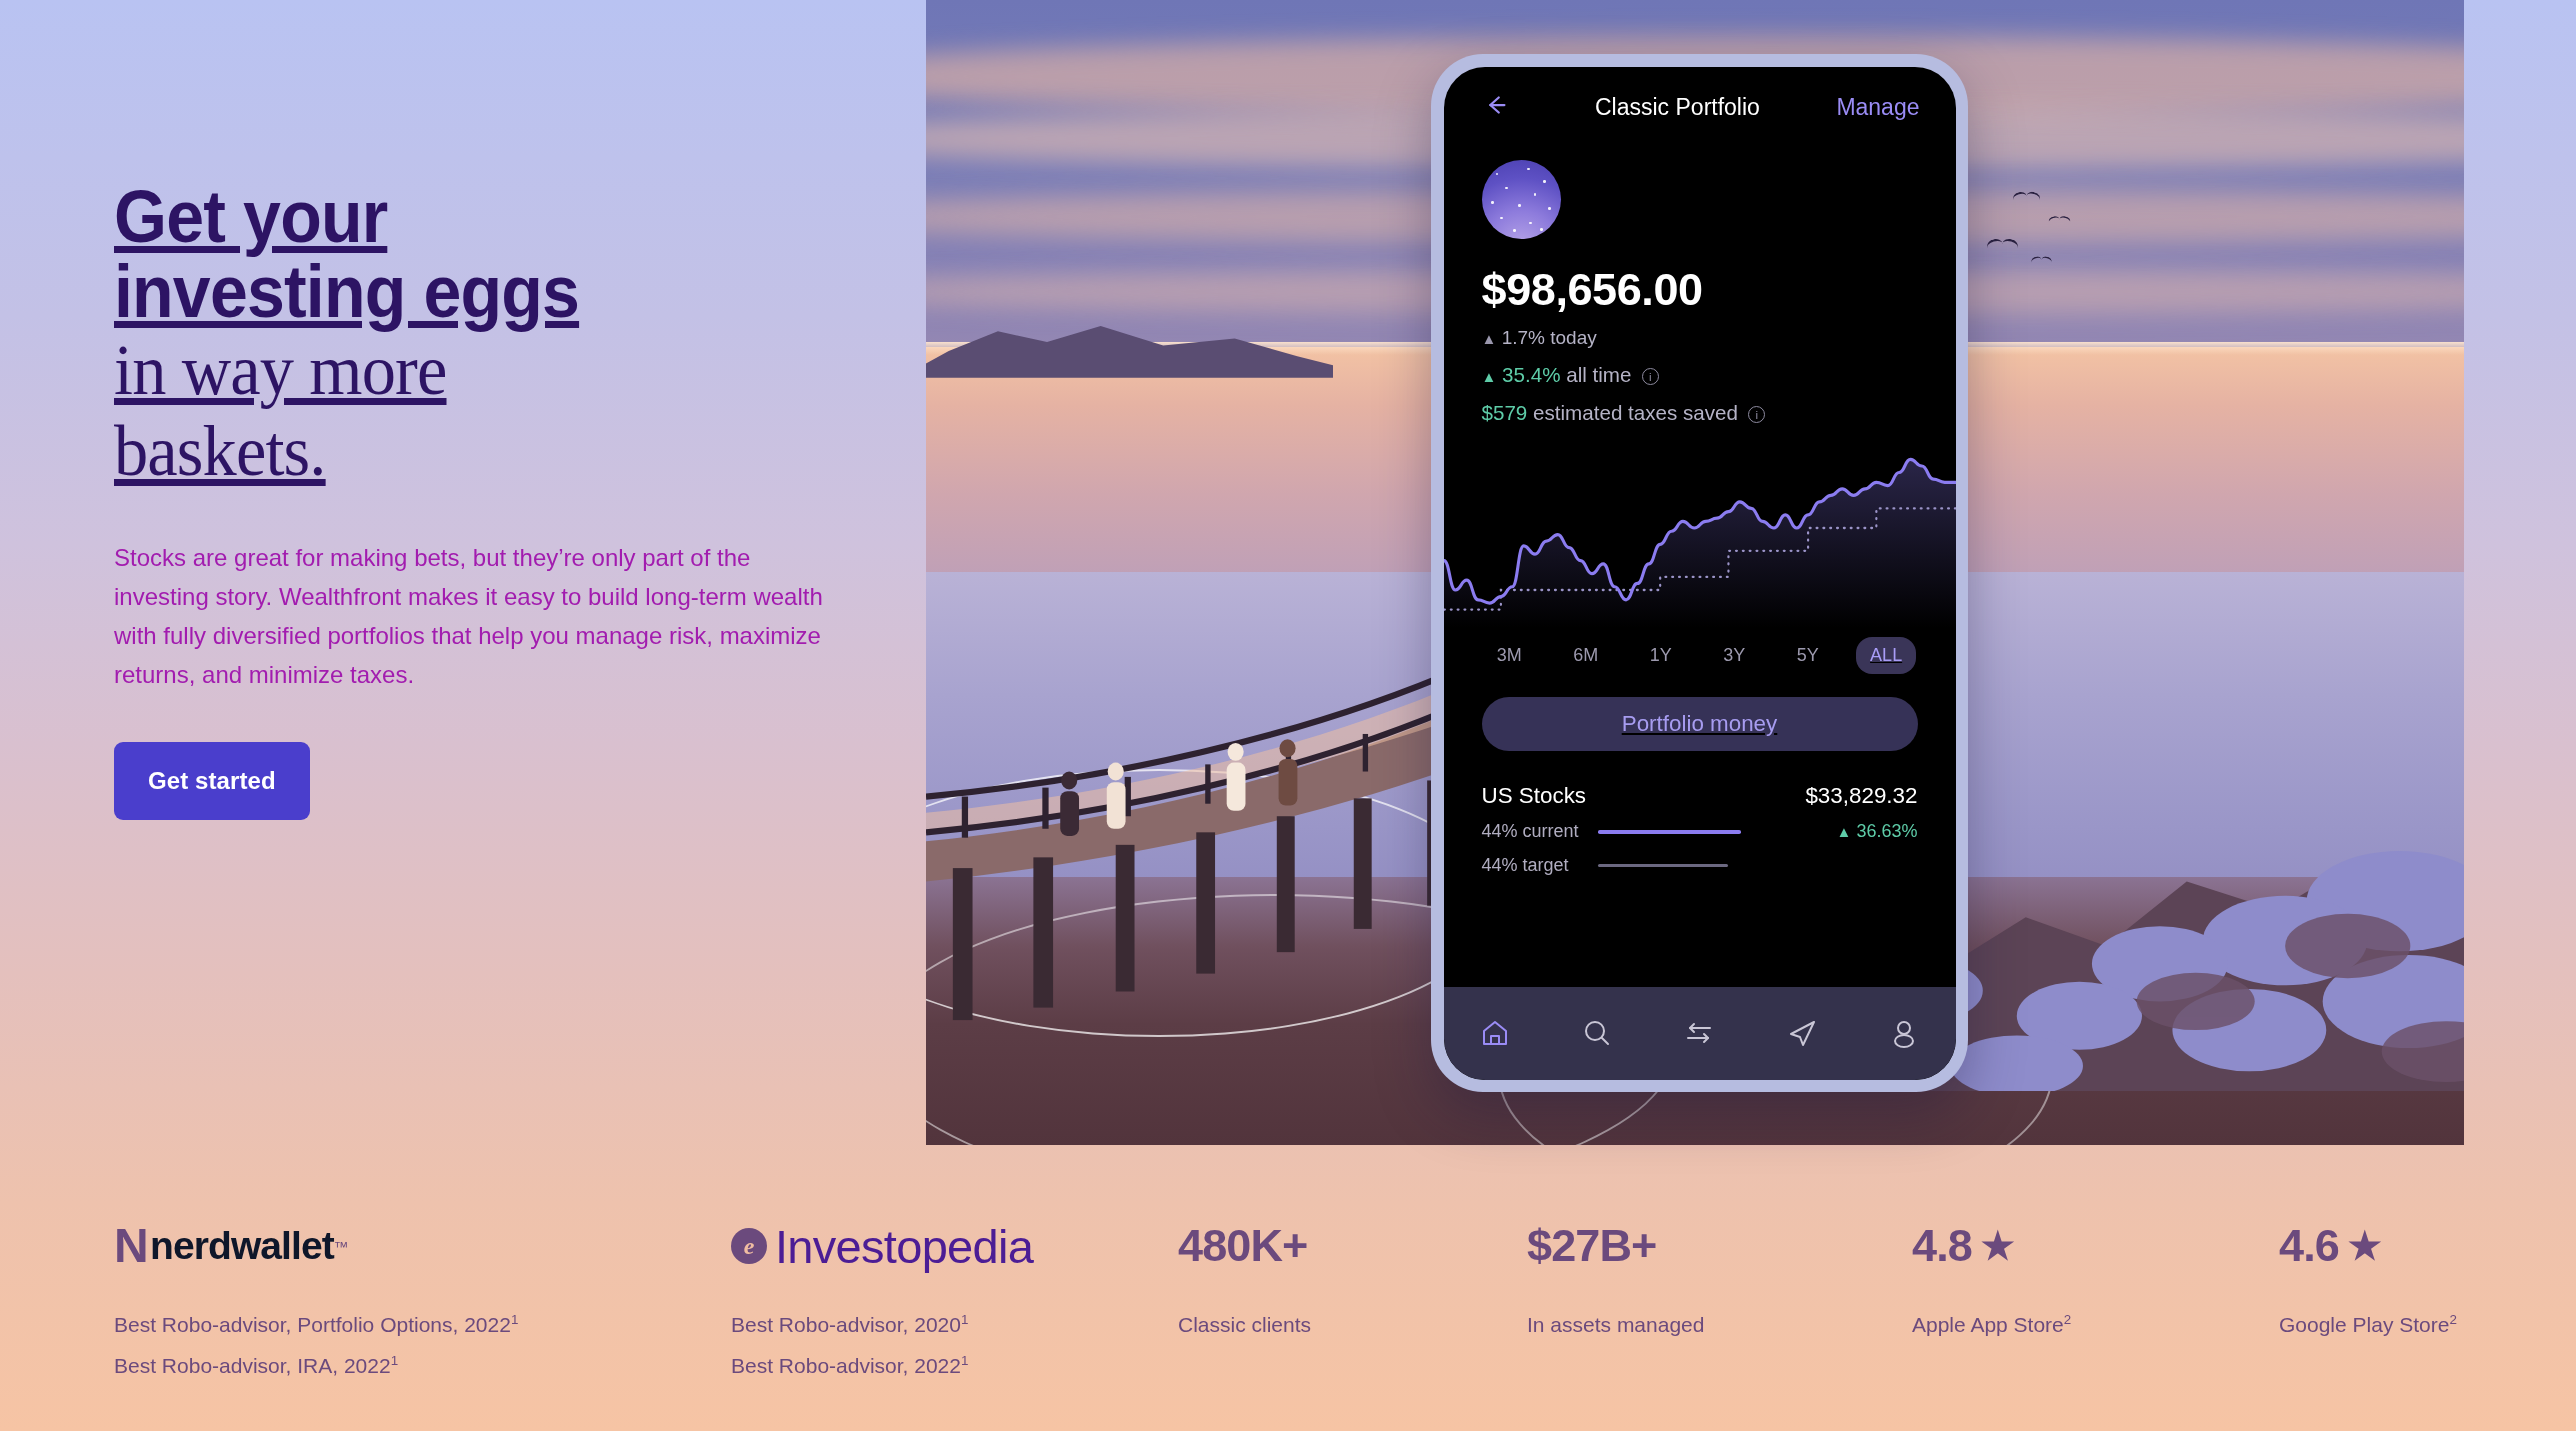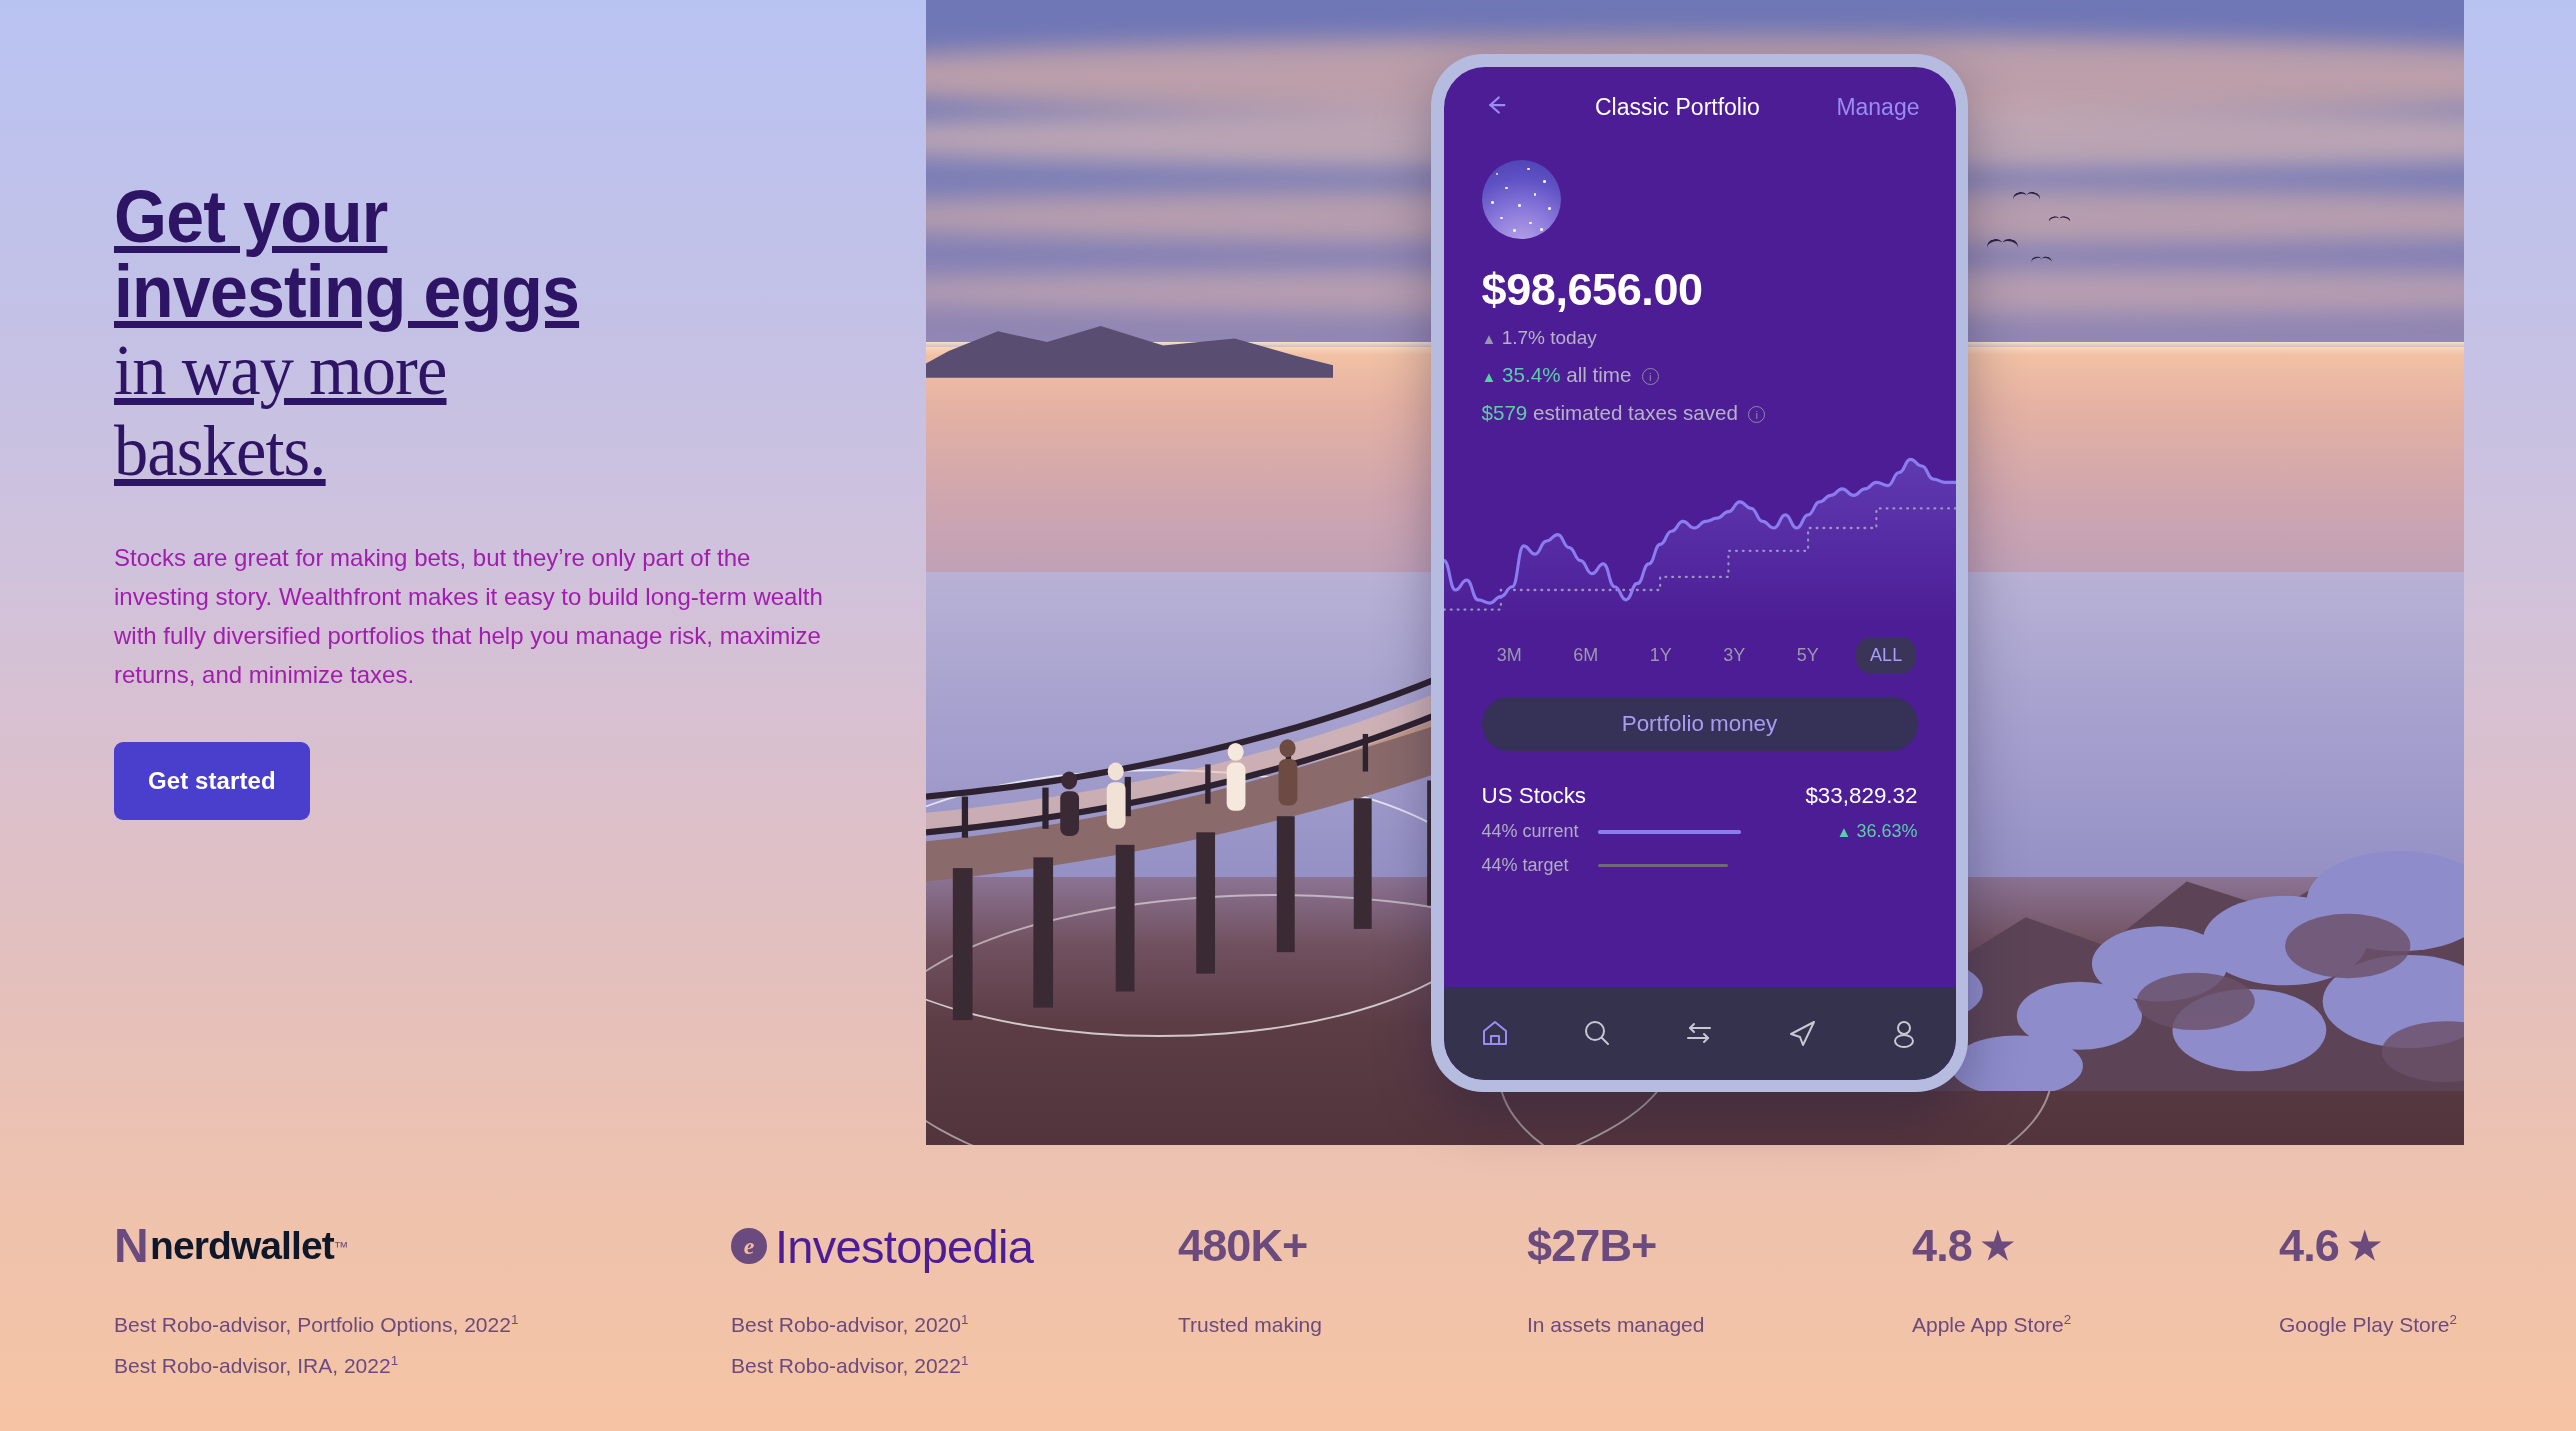--- a/index.html
+++ b/index.html
@@ -76,22 +76,22 @@
 
   .foam { position:absolute; border:2.7px solid rgba(255,255,255,.72); border-radius:50%; }
 
   
   .phone {
     position:absolute; left:1431px; top:54px; width:537px; height:1038px;
     background:#b6bce0; border-radius:52px; padding:12.5px;
     box-shadow:0 21.5px 54px rgba(30,22,60,.35);
   }
   .screen {
-    width:100%; height:100%; background:#4c1d95; border-radius:41px;
-    overflow:hidden; position:relative; display:flex; flex-direction:column;
+    width:100%; height:100%; background:#000000; border-radius:41px;
+    overflow:hidden; position:relative; display:flex; flex-direction:column;text-decoration:underline;
   }
   .app-header {
     display:flex; align-items:center; padding:23px 36px 5.4px;
     color:#fff;
   }
   .back-arrow { width:39px; color:#9a8cf5; font-size:30px; line-height:1; cursor:pointer; }
   .app-title { flex:1; text-align:center; font-size:23px; color:#fff; }
   .manage-link { color:#9a8cf5; font-size:23px; cursor:pointer; }
 
   .orb {
@@ -456,21 +456,21 @@
       <div class="f-sub">
         <div><span>Best Robo-advisor, 2020</span><span class="sup">1</span></div>
         <div><span>Best Robo-advisor, 2022</span><span class="sup">1</span></div>
       </div>
     </div>
 
     <div class="fcol c2">
       <div class="f-logo">
           <span class="big-stat">480K+</span>
         </div>
-      <div class="f-sub"><span>Trusted making</span></div>
+      <div class="f-sub"><span>Classic clients</span></div>
     </div>
 
     <div class="fcol c3">
       <div class="f-logo">
           <span class="big-stat">$27B+</span>
         </div>
       <div class="f-sub"><span>In assets managed</span></div>
     </div>
 
     <div class="fcol c4">

